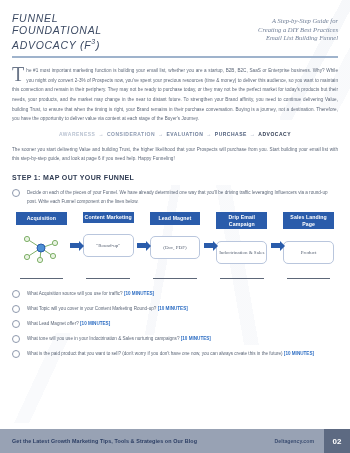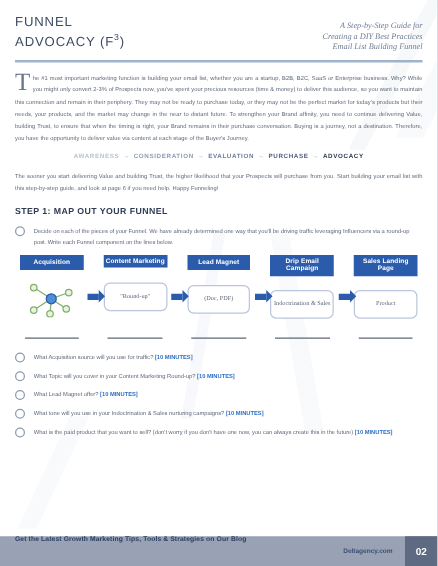--- a/index.html
+++ b/index.html
@@ -30,21 +30,21 @@
     background:linear-gradient(115deg,transparent 0 50%,#f3f5f9 50% 60%,transparent 60%);}
 
   .content{position:relative;z-index:2;padding:0 12px;}
 
   
   .hdr{display:flex;justify-content:space-between;align-items:flex-start;padding-top:13px;}
   .hdr-title{
     color:#3c4a63;font-size:10.5px;line-height:11.6px;
     letter-spacing:.7px;font-weight:400;
   }
-  .hdr-title div{white-space:nowrap;}
+  .hdr-title div{white-space:nowrap;font-style:italic;}
   .sup{font-size:7px;vertical-align:super;}
   .hdr-sub{
     text-align:right;color:#6f7e96;font-size:6.6px;line-height:8.6px;
     font-family:"Liberation Serif",serif;font-style:italic;padding-top:4px;
   }
   .rule{height:2px;background:#9fb3cc;margin:5px 0 8px 0;}
 
   
   .body-copy{
     color:#5d6778;font-size:4.6px;line-height:9.6px;text-align:justify;
@@ -113,21 +113,21 @@
 
   
   .lines{display:flex;margin:9px 0 10px 0;padding:0 4px;}
   .lcol{flex:1;display:flex;justify-content:center;}
   .lcol i{display:block;width:86%;height:1px;background:#5d6778;}
   .lspacer{flex:0 0 16px;}
 
   
   .footer{
     position:absolute;left:0;bottom:0;width:350px;height:24px;
-    background:#98a2b4;display:flex;z-index:3;
+    background:#98a2b4;display:flex;align-items:center;z-index:3;
   }
   .f-left{
     color:#2b3d63;font-size:5.4px;font-weight:bold;padding-left:12px;
     letter-spacing:.1px;
   }
   .f-right{
     margin-left:auto;display:flex;align-items:center;height:100%;
   }
   .f-site{color:#3d4f72;font-size:5.2px;font-weight:bold;padding-right:10px;}
   .f-page{
@@ -145,20 +145,21 @@
   <div class="wm wm2"></div>
   <div class="wm wm3"></div>
   <div class="wm wm4"></div>
   <div class="wm wm5"></div>
 
   <div class="content">
 
     <div class="hdr">
       <div class="hdr-title">
         <div>FUNNEL</div>
+        <div>FOUNDATIONAL</div>
         <div><span>ADVOCACY (F</span><span class="sup">3</span><span>)</span></div>
       </div>
       <div class="hdr-sub">
         <div>A Step-by-Step Guide for</div>
         <div>Creating a DIY Best Practices</div>
         <div>Email List Building Funnel</div>
       </div>
     </div>
     <div class="rule"></div>
 

